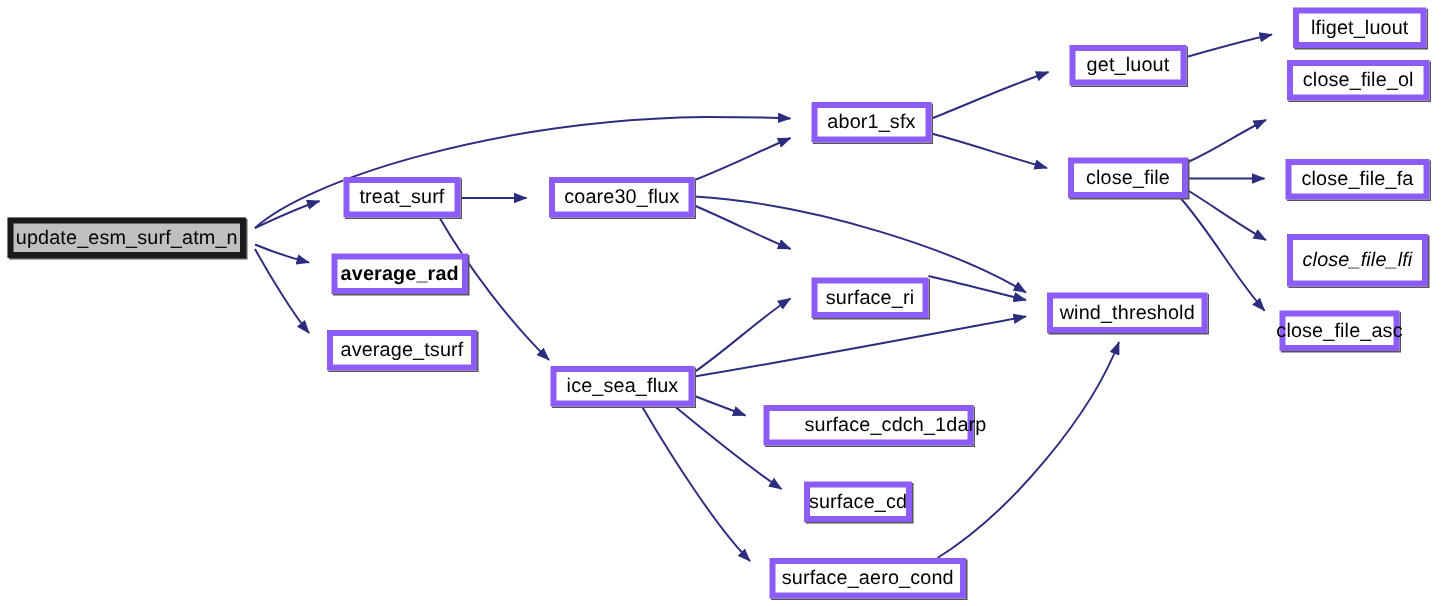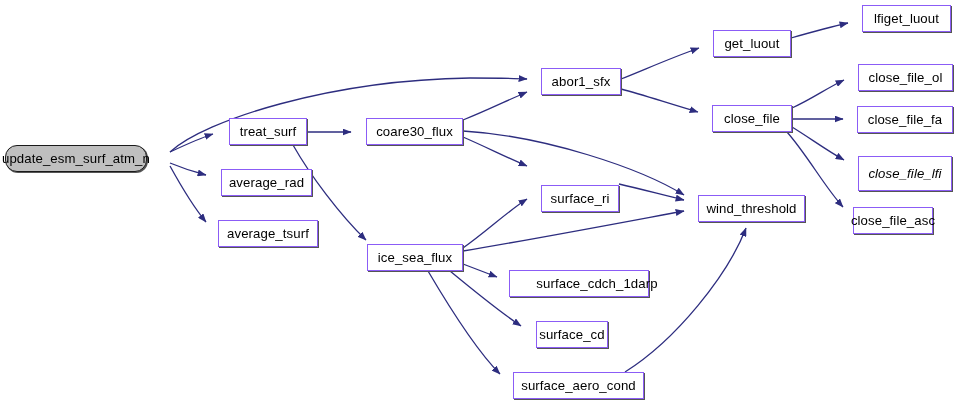--- a/index.html
+++ b/index.html
@@ -21,21 +21,21 @@
     position: absolute;
     left: 0;
     top: 0;
     width: 963px;
     height: 404px;
     pointer-events: none;
   }
   .node {
     position: absolute;
     box-sizing: border-box;
-    border: 1px solid #8b5cf6;
+    border: 4px solid #8b5cf6;
     background: #ffffff;
     color: #000000;
     font-size: 13.2px;
     line-height: 1;
     display: flex;
     align-items: center;
     justify-content: center;
     white-space: nowrap;
     box-shadow: 1px 1px 0 0 #555555;
     letter-spacing: 0.1px;
@@ -79,27 +79,27 @@
         <path d="M 621,79 C 644,70 668,59 699,48" fill="none" stroke="#2d2d7f" stroke-width="1.3" marker-end="url(#arrowhead)"></path>
         <path d="M 621,89 C 644,95 670,104 698,112" fill="none" stroke="#2d2d7f" stroke-width="1.3" marker-end="url(#arrowhead)"></path>
         <path d="M 791,38 C 812,32 830,27 848,23" fill="none" stroke="#2d2d7f" stroke-width="1.3" marker-end="url(#arrowhead)"></path>
         <path d="M 792,108 C 812,99 827,88 844,80" fill="none" stroke="#2d2d7f" stroke-width="1.3" marker-end="url(#arrowhead)"></path>
         <path d="M 792,119 L 843,119" fill="none" stroke="#2d2d7f" stroke-width="1.3" marker-end="url(#arrowhead)"></path>
         <path d="M 792,127 C 810,138 826,150 844,160" fill="none" stroke="#2d2d7f" stroke-width="1.3" marker-end="url(#arrowhead)"></path>
         <path d="M 787,132 C 808,156 824,186 843,207" fill="none" stroke="#2d2d7f" stroke-width="1.3" marker-end="url(#arrowhead)"></path>
       </g>
   </svg>
   <div id="nodes">
-      <div class="node root" style="left: 5px; top: 145px; width: 142px; height: 27px; border-radius: 12px;">
+      <div class="node root" style="left: 5px; top: 145px; width: 159px; height: 27px;">
         <span class="node-label">update_esm_surf_atm_n</span>
       </div>
       <div class="node" style="left: 229px; top: 118px; width: 78px; height: 27px;">
         <span class="node-label">treat_surf</span>
       </div>
-      <div class="node" style="left: 221px; top: 169px; width: 91px; height: 27px;">
+      <div class="node" style="left: 221px; top: 169px; width: 91px; height: 27px; font-weight: bold;">
         <span class="node-label">average_rad</span>
       </div>
       <div class="node" style="left: 218px; top: 220px; width: 100px; height: 27px;">
         <span class="node-label">average_tsurf</span>
       </div>
       <div class="node" style="left: 366px; top: 118px; width: 97px; height: 27px;">
         <span class="node-label">coare30_flux</span>
       </div>
       <div class="node" style="left: 367px; top: 244px; width: 96px; height: 27px;">
         <span class="node-label">ice_sea_flux</span>
@@ -124,21 +124,21 @@
       </div>
       <div class="node" style="left: 712px; top: 105px; width: 80px; height: 27px;">
         <span class="node-label">close_file</span>
       </div>
       <div class="node" style="left: 698px; top: 195px; width: 107px; height: 27px;">
         <span class="node-label">wind_threshold</span>
       </div>
       <div class="node" style="left: 862px; top: 5px; width: 89px; height: 27px;">
         <span class="node-label">lfiget_luout</span>
       </div>
-      <div class="node" style="left: 858px; top: 64px; width: 95px; height: 27px;">
+      <div class="node" style="left: 858px; top: 40px; width: 95px; height: 27px;">
         <span class="node-label">close_file_ol</span>
       </div>
       <div class="node" style="left: 857px; top: 106px; width: 96px; height: 27px;">
         <span class="node-label">close_file_fa</span>
       </div>
       <div class="node" style="left: 858px; top: 156px; width: 94px; height: 35px; font-style: italic;">
         <span class="node-label">close_file_lfi</span>
       </div>
       <div class="node" style="left: 853px; top: 207px; width: 80px; height: 27px;">
         <span class="node-label">close_file_asc</span>

